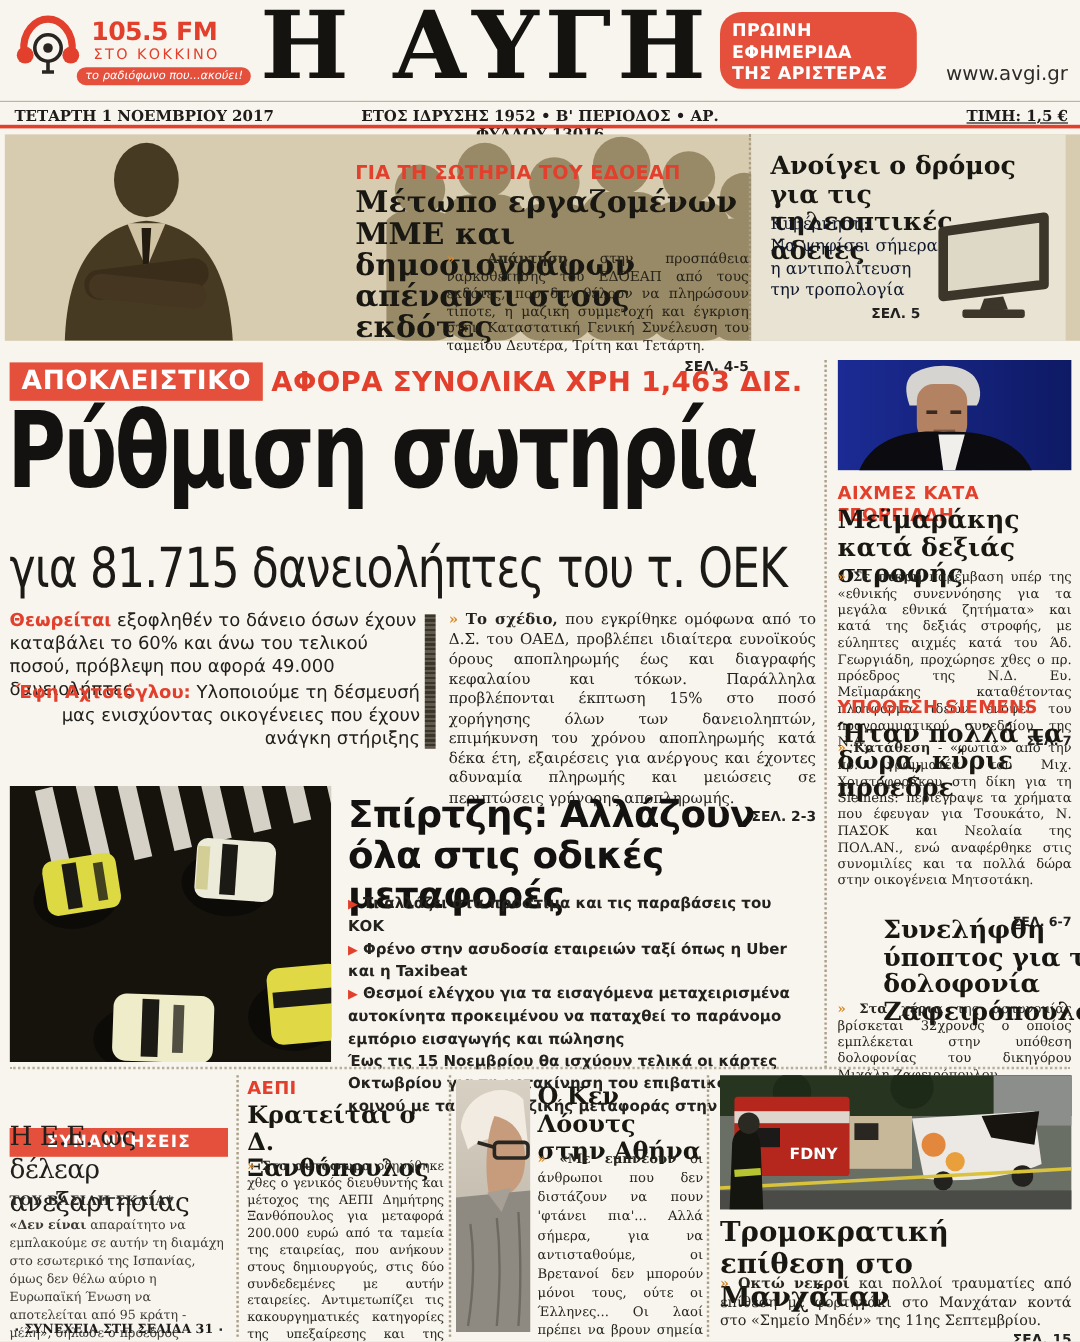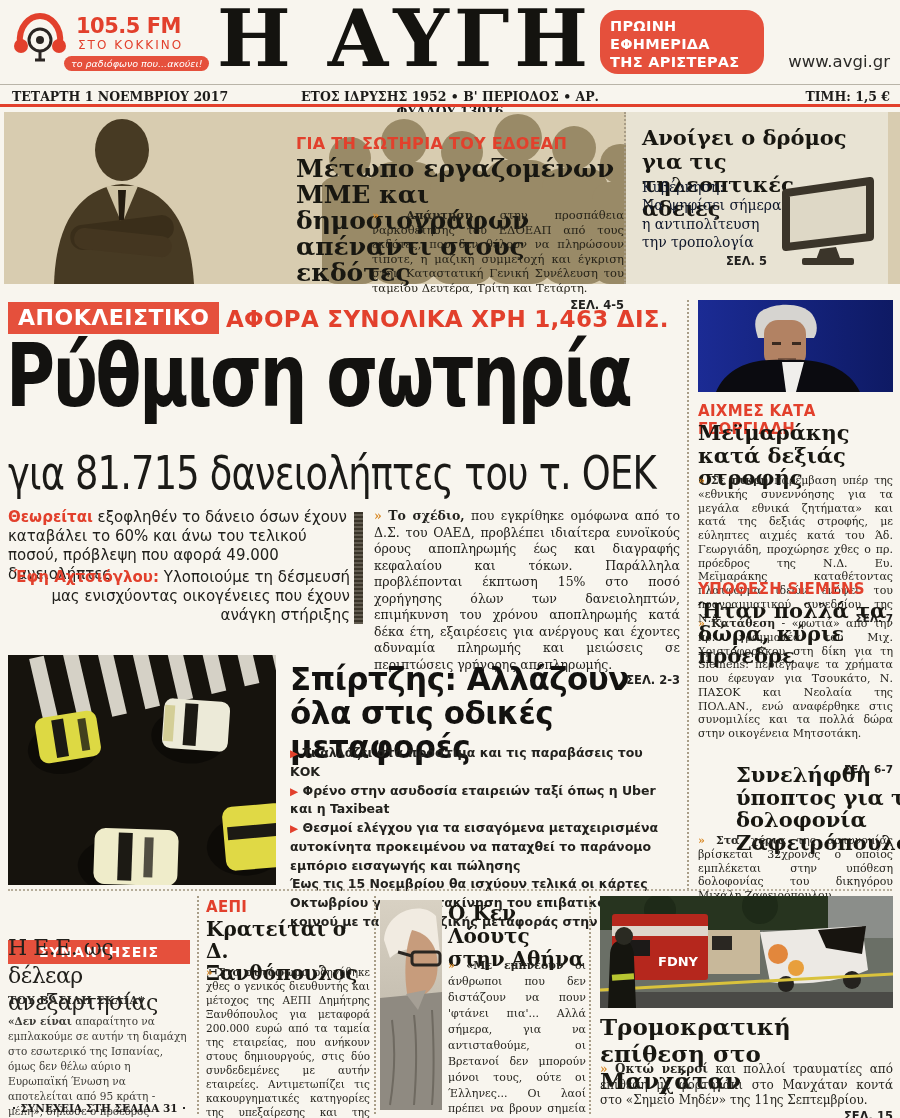--- a/index.html
+++ b/index.html
@@ -47,21 +47,21 @@
 
   <div class="abs redbox b pre" style="left:600px;top:10px;width:164px;height:64px;padding:7px 10px;font-size:14.5px;line-height:1.25;letter-spacing:.3px;">ΠΡΩΙΝΗ
 ΕΦΗΜΕΡΙΔΑ
 ΤΗΣ ΑΡΙΣΤΕΡΑΣ</div>
 
   <div class="abs" style="left:772px;top:52px;width:118px;text-align:right;font-size:16.5px;color:#2c2b28;">www.avgi.gr</div>
 
   <div class="abs" style="left:0;top:84px;width:900px;border-top:1px solid #b9b4a8;"></div>
   <div class="abs serif b" style="left:12px;top:89px;font-size:12.5px;">ΤΕΤΑΡΤΗ 1 ΝΟΕΜΒΡΙΟΥ 2017</div>
   <div class="abs serif b" style="left:270px;top:89px;width:360px;text-align:center;font-size:12.5px;">ΕΤΟΣ ΙΔΡΥΣΗΣ 1952 • Β' ΠΕΡΙΟΔΟΣ • ΑΡ. ΦΥΛΛΟΥ 13016</div>
-  <div class="abs serif b" style="left:770px;top:89px;width:120px;text-align:right;font-size:12.5px;">ΤΙΜΗ: 1,5 €</div>
+  <div class="abs serif b" style="left:770px;top:89px;width:120px;text-align:right;font-size:12.5px;text-decoration:underline;">ΤΙΜΗ: 1,5 €</div>
   <div class="abs" style="left:0;top:104px;width:900px;height:3px;background:#e2402c;"></div>
 
   <div class="abs" style="left:4px;top:112px;width:898px;height:172px;background:#d8ccb0;">
     <svg class="abs" style="left:318px;top:0;" width="305" height="172" viewBox="0 0 305 172">
       <g fill="#84744f" opacity=".75">
         <circle cx="28" cy="46" r="21"></circle>
           <rect x="-4" y="64" width="64" height="108" rx="20"></rect>
         <circle cx="82" cy="30" r="23"></circle>
           <rect x="48" y="50" width="68" height="122" rx="22"></rect>
         <circle cx="140" cy="40" r="21"></circle>

